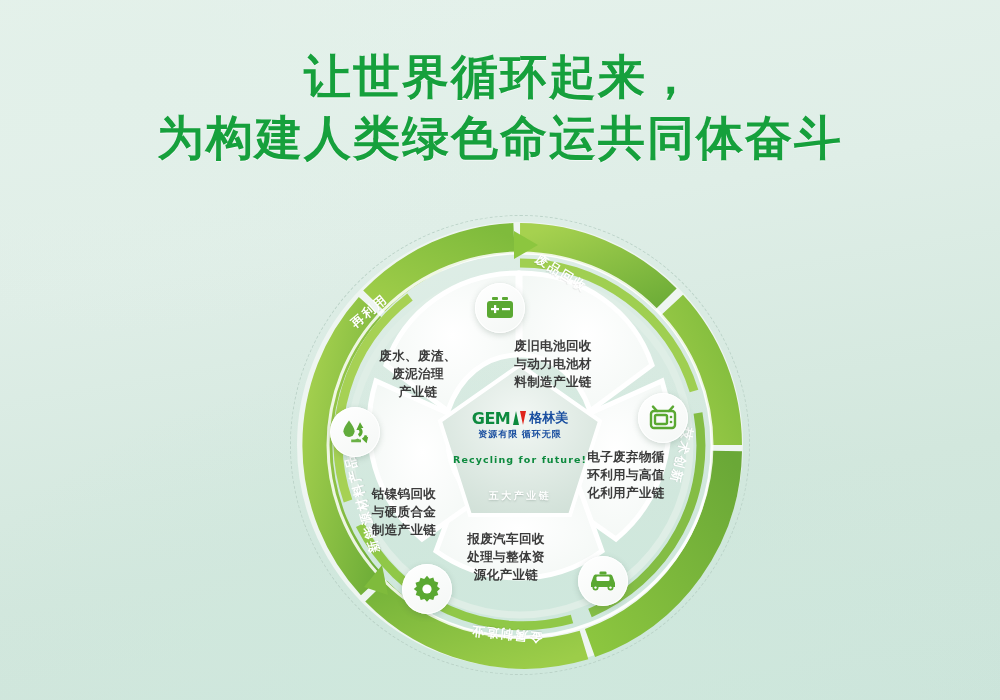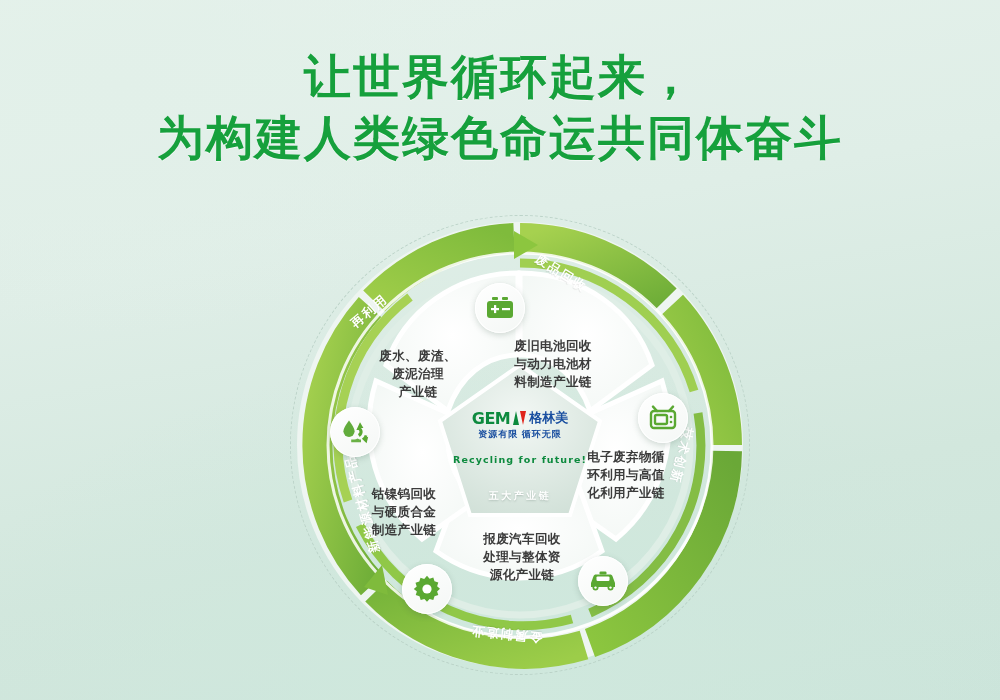--- a/index.html
+++ b/index.html
@@ -47,21 +47,21 @@
   #ring-label-reuse   { left:58px;  top:88px;  transform:rotate(-40deg); }
 
   
   .petal-text {
     position:absolute; text-align:center; color:#3c3c3c;
     font-size:12.6px; line-height:1.42; font-weight:bold; white-space:pre-line;
     letter-spacing:.3px;
   }
   #petal-text-battery { left:198px; top:123px; width:130px; }
   #petal-text-ewaste  { left:284px; top:234px; width:104px; }
-  #petal-text-auto    { left:172px; top:316px; width:120px; }
+  #petal-text-auto    { left:156px; top:316px; width:120px; }
   #petal-text-alloy   { left:56px;  top:272px; width:116px;font-family:Liberation Mono, monospace; }
   #petal-text-waste   { left:70px;  top:133px; width:116px; }
 
   
   .icon-bubble {
     position:absolute; width:50px; height:50px; border-radius:50%;
     background:linear-gradient(150deg,#ffffff 0%,#f4f7f5 100%);
     box-shadow:0 2px 6px rgba(60,90,75,.22), 0 0 0 1px rgba(255,255,255,.9) inset;
     display:flex; align-items:center; justify-content:center;
   }

